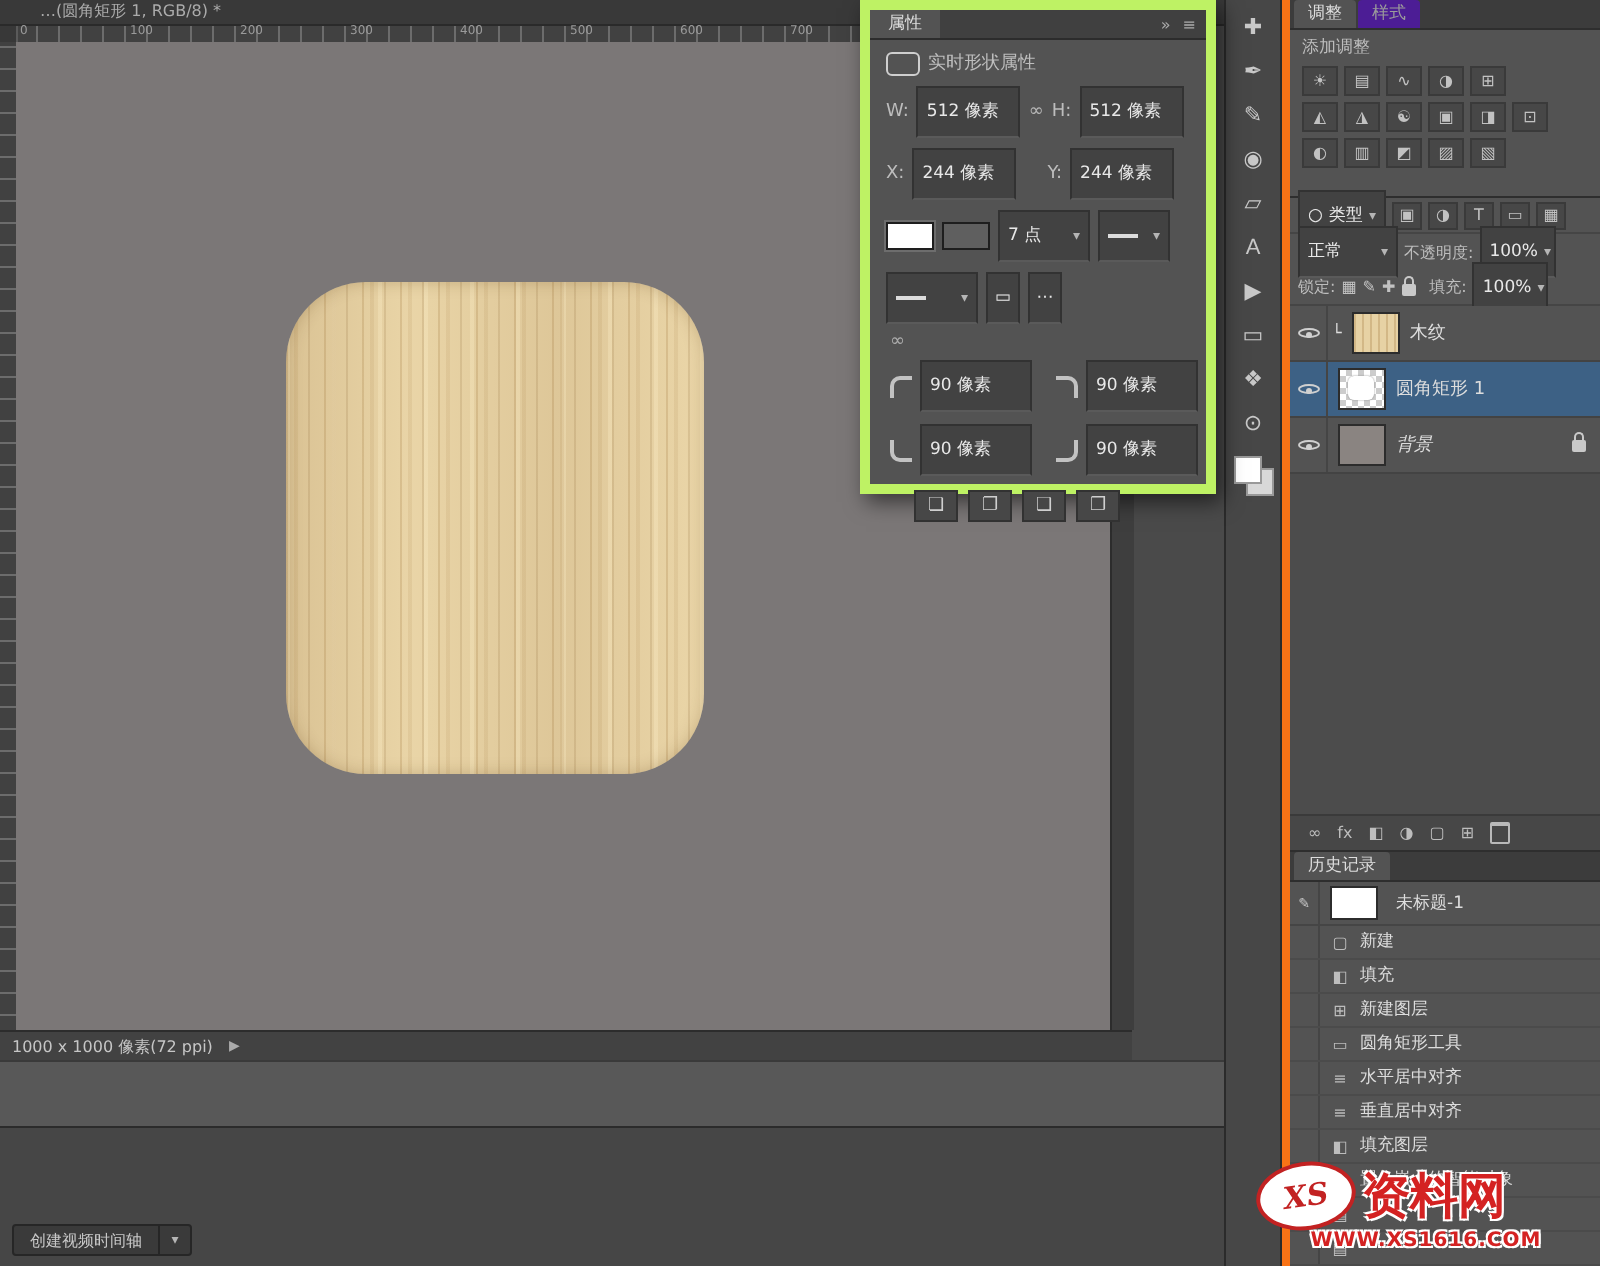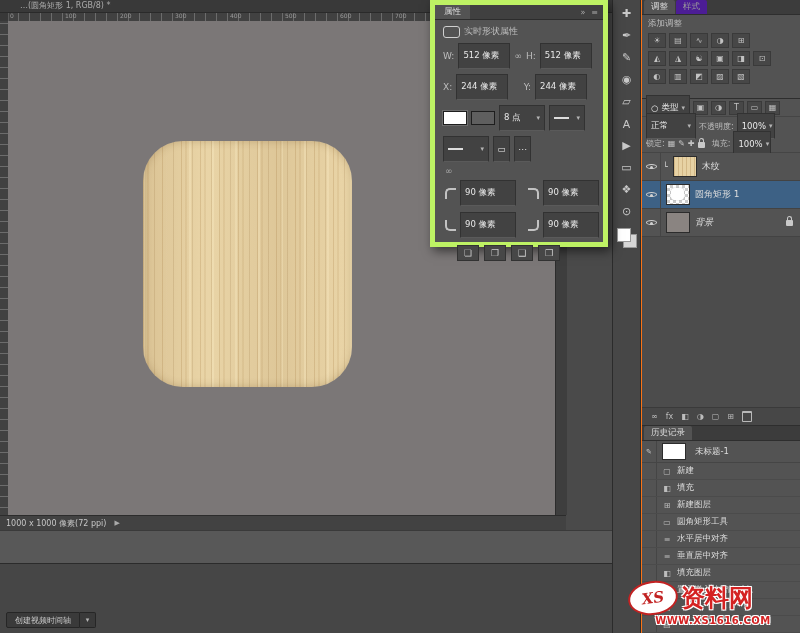--- a/index.html
+++ b/index.html
@@ -93,21 +93,21 @@
              border-left:1px solid #2b2b2b;border-right:1px solid #2b2b2b;box-sizing:border-box;
              display:flex;flex-direction:column;align-items:center;padding-top:5px;gap:5px;}
   .tool{width:21px;height:17px;display:flex;align-items:center;justify-content:center;color:#c8c8c8;
         font-size:11px;background:transparent;border:0;padding:0;}
   .fgbg{position:relative;width:20px;height:20px;margin-top:3px;}
   .fg{position:absolute;left:0;top:0;width:12px;height:12px;background:#fff;border:1px solid #999;}
   .bg{position:absolute;right:0;bottom:0;width:12px;height:12px;background:#d8d8d8;border:1px solid #999;}
 
   
   .rightcol{position:absolute;left:641px;top:0;width:159px;height:633px;background:#4f4f4f;
-            border-left:1px solid #f97316;box-sizing:border-box;display:flex;flex-direction:column;}
+            border-left:4px solid #f97316;box-sizing:border-box;display:flex;flex-direction:column;}
   .panel-tabs{height:14px;background:#3c3c3c;display:flex;align-items:flex-end;gap:1px;padding-left:2px;border-bottom:1px solid #2e2e2e;}
   .ptab{padding:1px 7px 1px;font-size:8.5px;color:#9b9b9b;background:#4c1d95;border-radius:2px 2px 0 0;}
   .ptab.active{background:#535353;color:#ddd;}
   .adj{height:84px;background:#535353;border-bottom:1px solid #2e2e2e;box-sizing:border-box;}
   .adj-label{font-size:8.5px;color:#bdbdbd;padding:3px 0 3px 6px;}
   .adj-row{display:flex;gap:3px;padding:0 6px;margin-bottom:3px;}
   .adj-ic{width:16px;height:13px;background:#474747;border:1px solid #3a3a3a;color:#c2c2c2;font-size:8px;
           display:flex;align-items:center;justify-content:center;}
   .layers{height:337px;background:#535353;display:flex;flex-direction:column;border-bottom:1px solid #2e2e2e;box-sizing:border-box;}
   .l-filter{height:17px;display:flex;align-items:center;gap:3px;padding:0 4px;border-bottom:1px solid #454545;}
@@ -222,21 +222,21 @@
         <span class="lbl">X:</span>
         <span class="field w52">244 像素</span>
         <span class="linkic" style="visibility:hidden">∞</span>
         <span class="lbl">Y:</span>
         <span class="field w52">244 像素</span>
       </div>
       <div class="p-row">
         <span class="fillsw"></span>
         <span class="strokesw"></span>
         <span class="field w46">
-          <span>8 点</span>
+          <span>7 点</span>
           <span class="dd">▾</span>
         </span>
         <span class="field w36">
           <span class="dashline"></span>
           <span class="dd">▾</span>
         </span>
       </div>
       <div class="p-row">
         <span class="field w46">
           <span class="dashline"></span>

